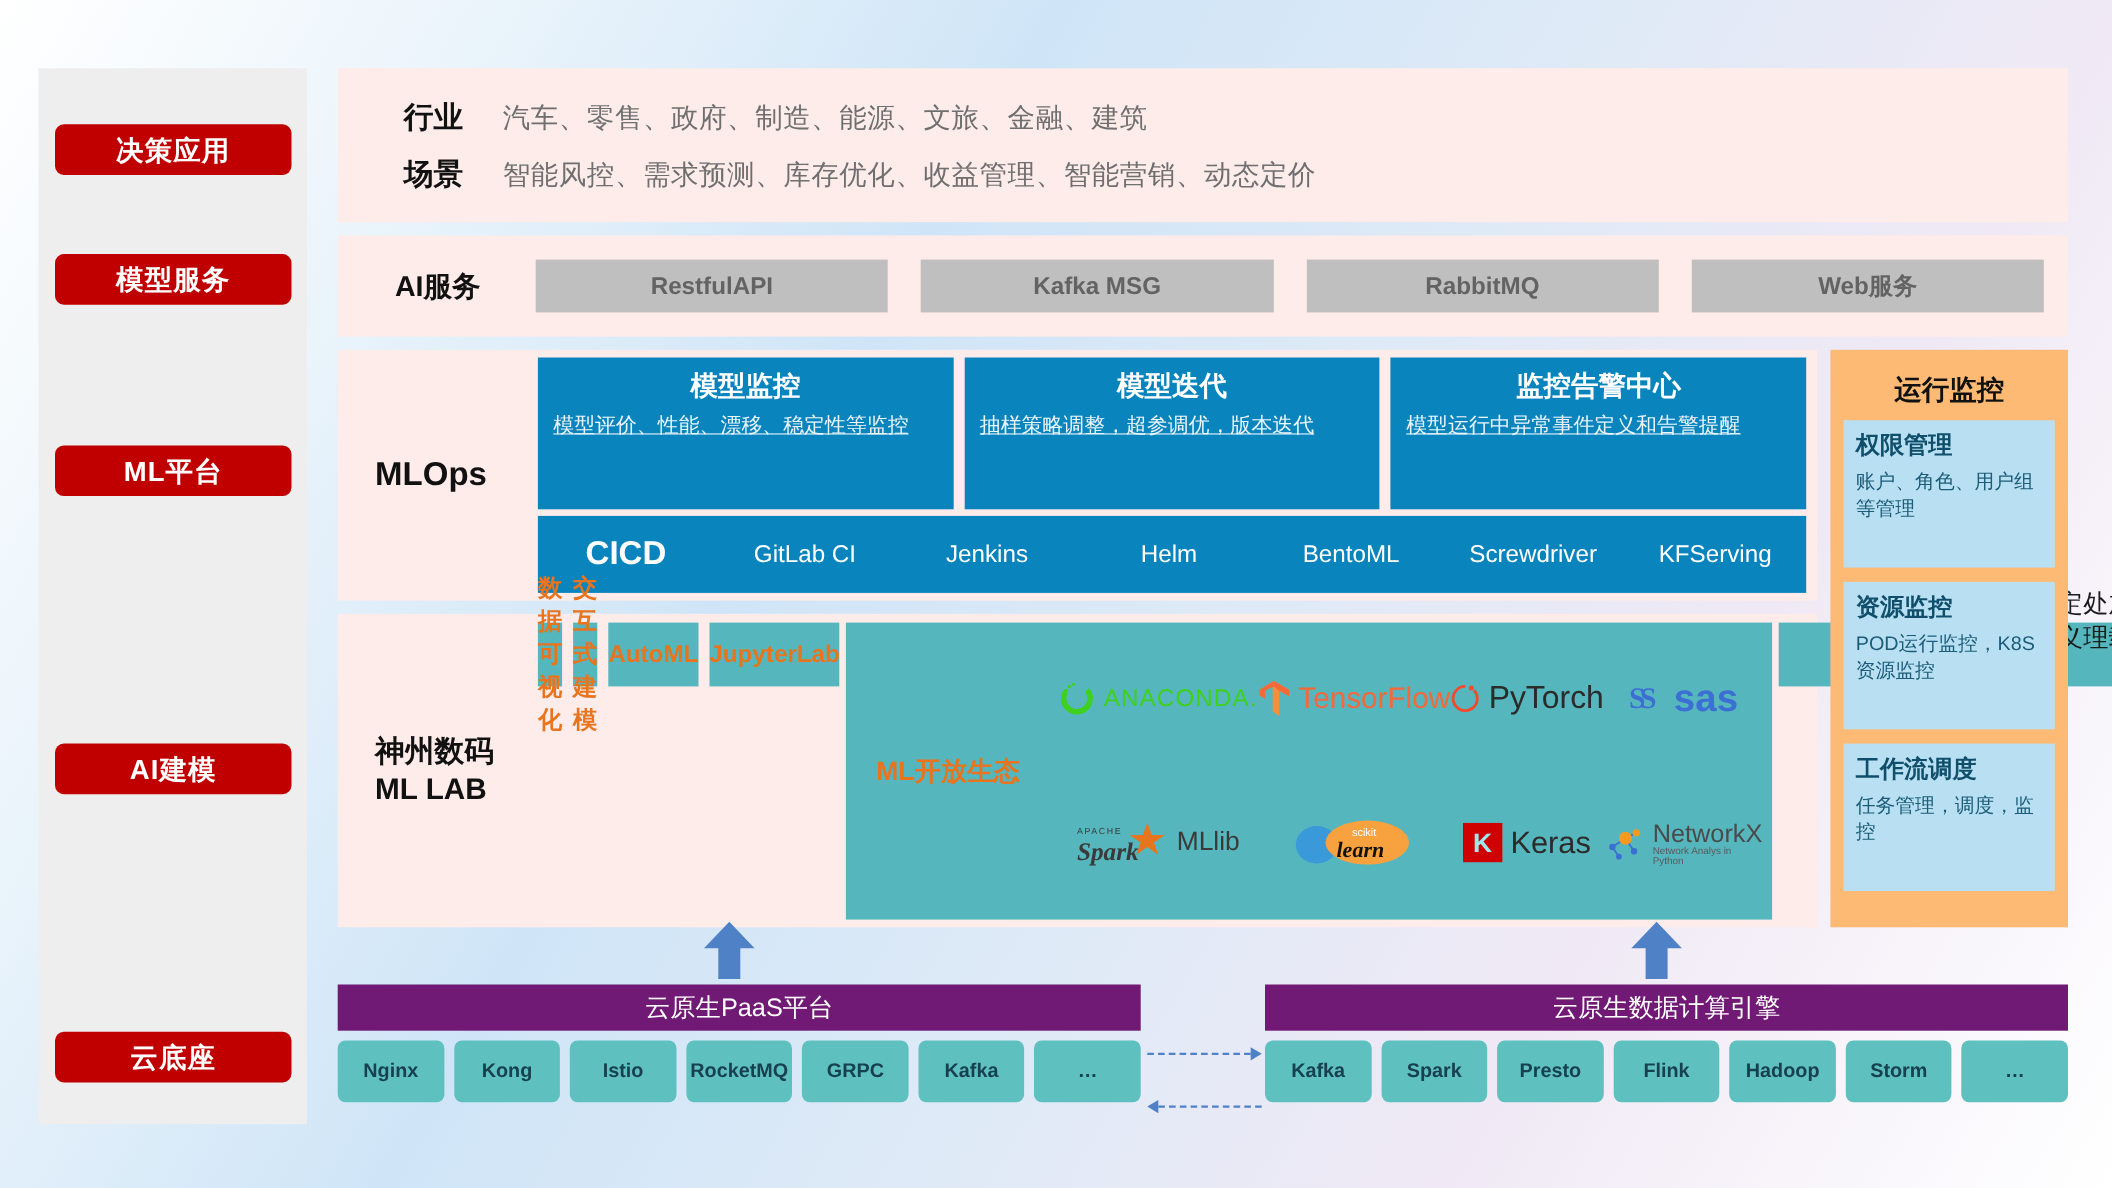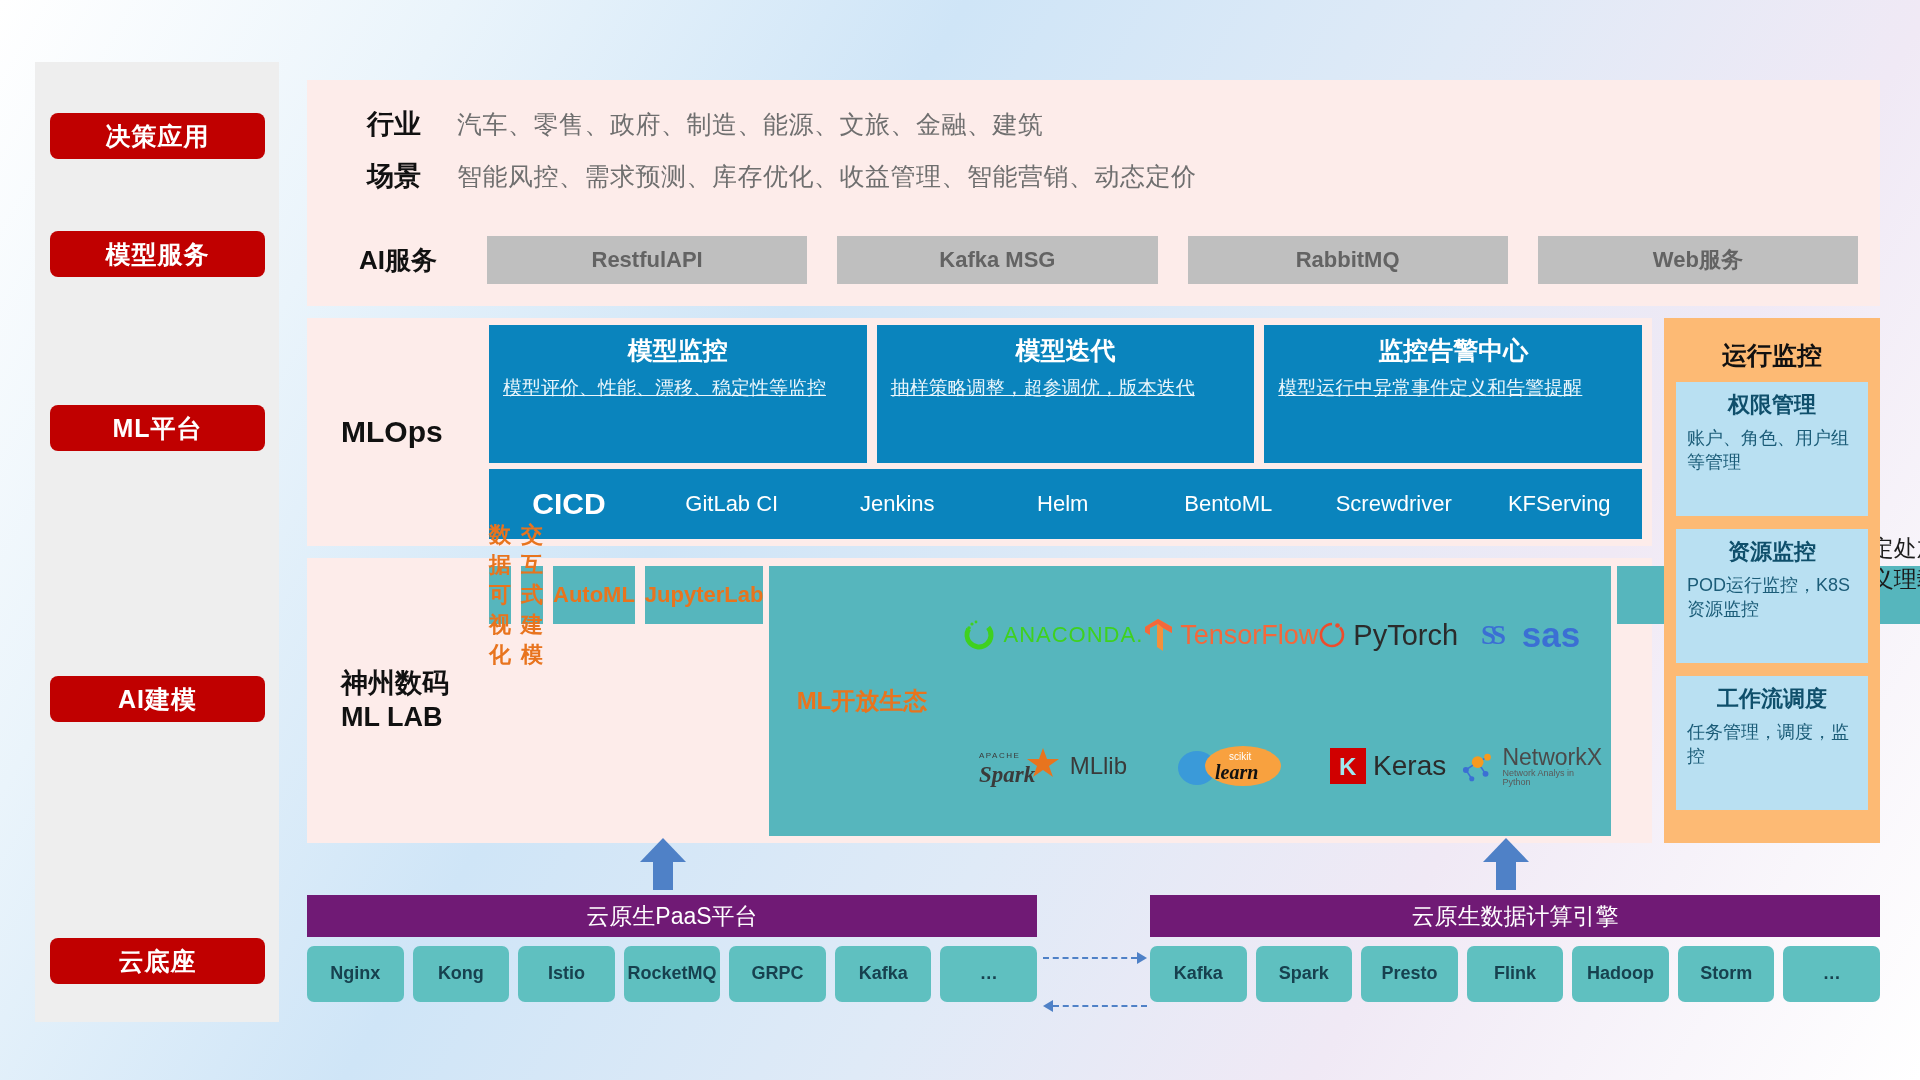--- a/index.html
+++ b/index.html
@@ -48,21 +48,21 @@
   .chip-4 { top: 938px; }
 
   
   .band {
     position: absolute;
     background: #fdecea;
   }
 
   
   .band-apps {
-    left: 307px; top: 80px;
+    left: 307px; top: 62px;
     width: 1573px; height: 140px;
     display: flex;
     flex-direction: column;
     justify-content: center;
     padding-left: 30px;
   }
   .kv-row { display: flex; align-items: center; height: 52px; }
   .kv-key {
     width: 120px;
     font-size: 27px;
@@ -288,21 +288,20 @@
   .mon-card {
     background: #b9e0f2;
     margin-bottom: 13px;
     padding: 8px 11px 10px 11px;
     height: 134px;
   }
   .mon-card h5 {
     font-size: 22px;
     font-weight: bold;
     color: #0f4f6b;
-    text-align: center;
     margin-bottom: 6px;
   }
   .mon-card p {
     font-size: 18px;
     line-height: 1.35;
     color: #1b5c78;
     font-weight: normal;
   }
 
   

